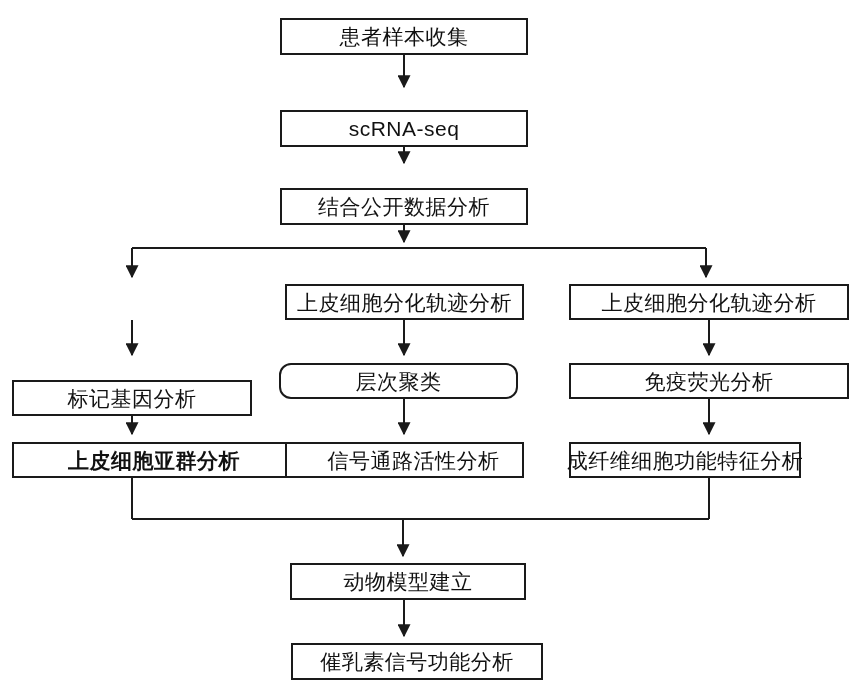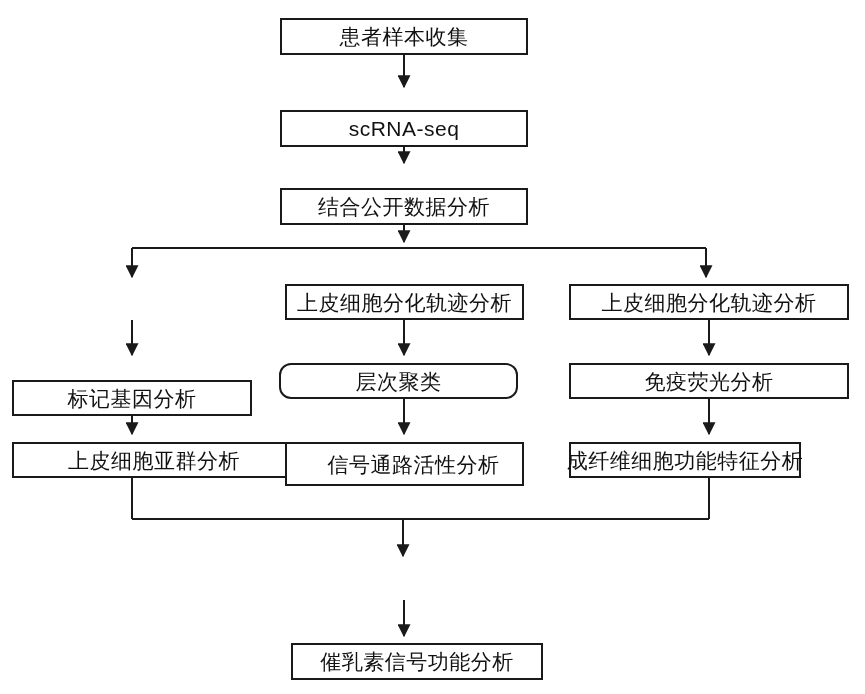--- a/index.html
+++ b/index.html
@@ -87,22 +87,23 @@
   <div class="box" style="left:285px;top:284px;width:239px;height:36px;text-align:center;">上皮细胞分化轨迹分析</div>
 
   <div class="box" style="left:569px;top:284px;width:280px;height:36px;">上皮细胞分化轨迹分析</div>
 
   <div class="box" style="left:12px;top:363px;width:240px;height:36px;margin-top:17px;">标记基因分析</div>
 
   <div class="box" style="left:279px;top:363px;width:239px;height:36px;border-radius:12px;">层次聚类</div>
 
   <div class="box" style="left:569px;top:363px;width:280px;height:36px;">免疫荧光分析</div>
 
-  <div class="box" style="left:12px;top:442px;width:284px;height:36px;">上皮细胞亚群分析</div>
+  <div class="box" style="left:12px;top:442px;width:284px;height:36px;font-weight:bold;">上皮细胞亚群分析</div>
 
-  <div class="box" style="left:285px;top:442px;width:239px;height:44px;padding-left:18px;">信号通路活性分析</div>
+  <div class="box" style="left:285px;top:442px;width:239px;height:36px;padding-left:18px;">信号通路活性分析</div>
 
   <div class="box" style="left:569px;top:442px;width:232px;height:36px;">成纤维细胞功能特征分析</div>
 
+  <div class="box" style="left:290px;top:563px;width:236px;height:37px;">动物模型建立</div>
 
   <div class="box" style="left:291px;top:643px;width:252px;height:37px;">催乳素信号功能分析</div>
 
 </div>
 
 </body></html>

